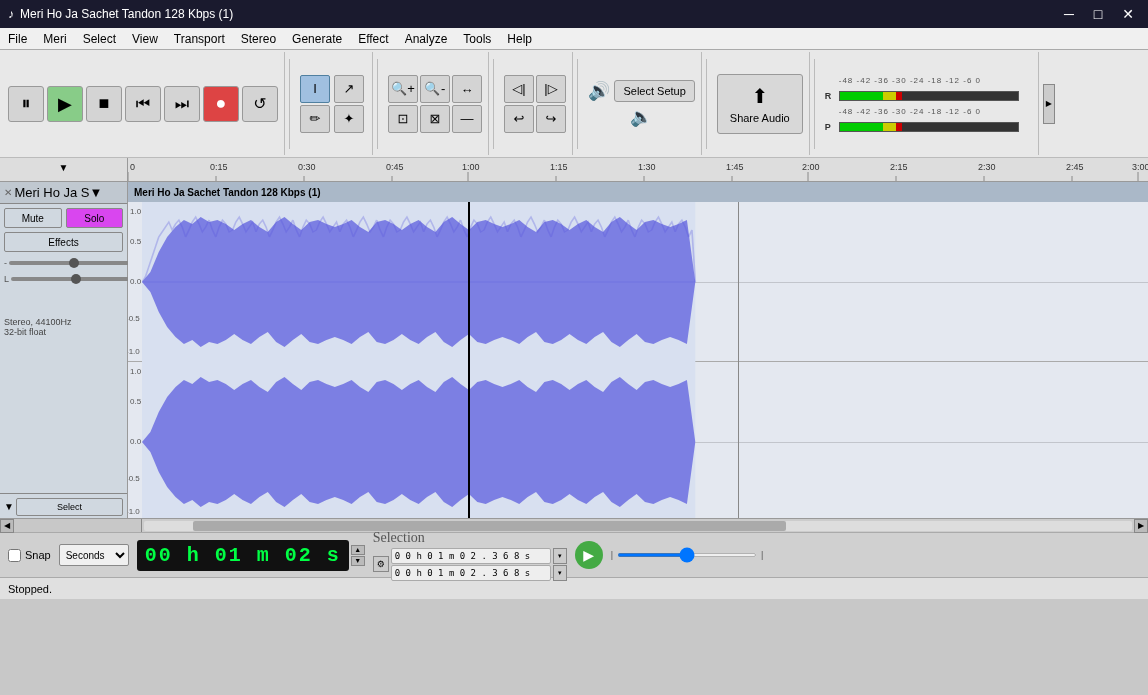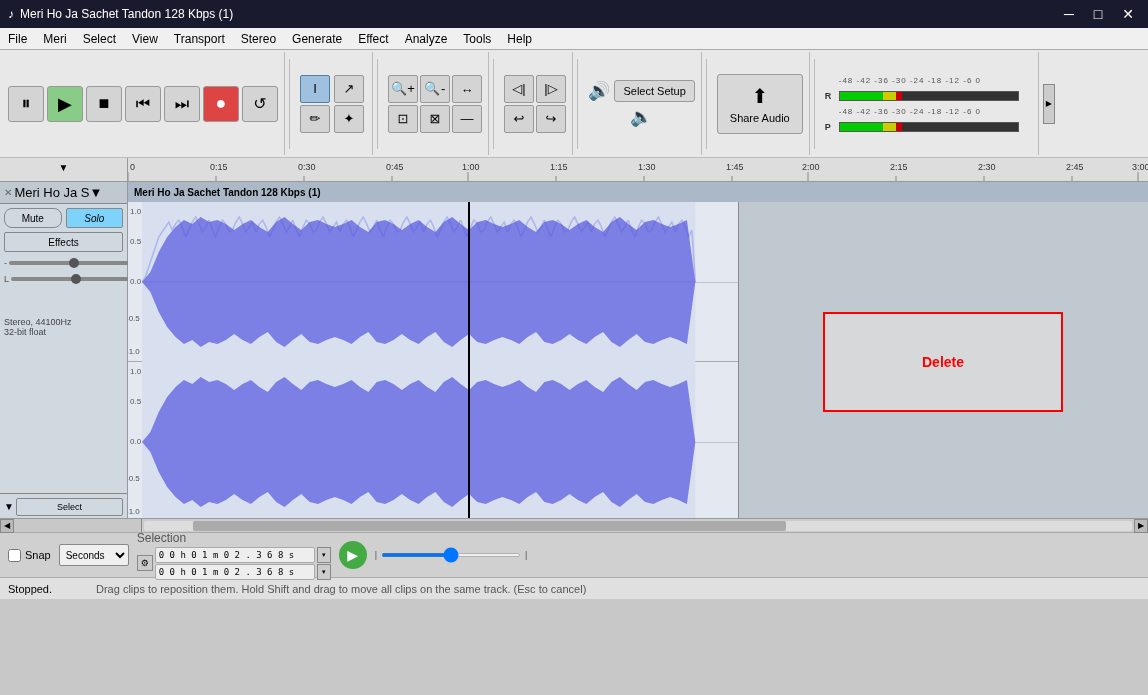--- a/index.html
+++ b/index.html
@@ -601,22 +601,22 @@
 
     <div id="track-controls" style="width:128px; background:#d0d8e0; border-right:1px solid #999; flex-shrink:0; display:flex; flex-direction:column;">
 
       <div class="track-header" style="background:#c0c8d0; height:22px; display:flex; align-items:center; padding:0 4px; gap:2px; border-bottom:1px solid #888;">
         <button class="close-btn" style="font-size:10px; background:none; border:none; cursor:pointer;">✕</button>
         <span class="track-name" style="font-size:13px; font-weight:normal; flex:1; overflow:hidden; text-overflow:ellipsis; white-space:nowrap;">Meri Ho Ja S▼</span>
       </div>
 
       <div class="track-controls-body" style="padding:4px; flex:1;">
         <div class="mute-solo-row" style="display:flex; gap:4px; margin-bottom:4px;">
-          <button class="mute-btn" style="flex:1; height:20px; font-size:10px; cursor:pointer; border:1px solid #888; background:#d0d8e0; border-radius:8px;">Mute</button>
-          <button class="solo-btn" style="flex:1; height:20px; font-size:10px; cursor:pointer; border:1px solid #888; background:#7dd3fc; border-radius:2px;font-style:italic;">Solo</button>
+          <button class="mute-btn" style="flex:1; height:20px; font-size:10px; cursor:pointer; border:1px solid #888; background:#d0d8e0; border-radius:2px;">Mute</button>
+          <button class="solo-btn" style="flex:1; height:20px; font-size:10px; cursor:pointer; border:1px solid #888; background:#d946ef; border-radius:2px;">Solo</button>
         </div>
         <button class="effects-btn" style="width:100%; height:20px; font-size:10px; cursor:pointer; border:1px solid #888; background:#d0d8e0; border-radius:2px; margin-bottom:4px;">Effects</button>
         
         <div style="display:flex; align-items:center; margin-bottom:4px; gap:2px;">
           <span style="font-size:9px; color:#555; width:8px;">-</span>
           <input type="range" class="gain-slider" min="-36" max="36" value="0" style="flex: 1 1 0%; height: 4px;">
           <button class="gain-plus-btn" style="width:14px; height:14px; background:#ccc; border:1px solid #888; cursor:pointer; font-size:10px; display:flex; align-items:center; justify-content:center; border-radius:2px;">+</button>
         </div>
         
         <div style="display:flex; align-items:center; gap:2px; margin-bottom:4px;">
@@ -701,26 +701,20 @@
 
         <svg style="position:absolute; left:14px; top:0; width:calc(100% - 14px); height:160px;" preserveAspectRatio="none" viewBox="0 0 600 160" xmlns="http://www.w3.org/2000/svg">
           <rect x="0" y="0" width="330" height="160" fill="#d8e0f0"></rect>
           <path d="M0,80 L5,70 L10,50 L15,35 L20,25 L25,18 L30,22 L35,15 L40,20 L45,18 L50,22 L55,28 L60,22 L65,18 L70,25 L75,30 L80,20 L85,15 L90,22 L95,28 L100,20 L105,18 L110,22 L115,25 L120,22 L125,18 L130,25 L135,30 L140,20 L145,18 L150,22 L155,28 L160,22 L165,18 L170,25 L175,30 L180,20 L185,15 L190,22 L195,28 L200,20 L205,18 L210,22 L215,25 L220,22 L225,18 L230,25 L235,30 L240,20 L245,18 L250,22 L255,28 L260,22 L265,18 L270,25 L275,30 L280,20 L285,15 L290,22 L295,28 L300,20 L305,18 L310,22 L315,25 L320,22 L325,18 L330,80 L0,80 Z" fill="#5555dd" opacity="0.7"></path>
           <path d="M0,80 L5,90 L10,110 L15,125 L20,135 L25,142 L30,138 L35,145 L40,140 L45,142 L50,138 L55,132 L60,138 L65,142 L70,135 L75,130 L80,140 L85,145 L90,138 L95,132 L100,140 L105,142 L110,138 L115,135 L120,138 L125,142 L130,135 L135,130 L140,140 L145,142 L150,138 L155,132 L160,138 L165,142 L170,135 L175,130 L180,140 L185,145 L190,138 L195,132 L200,140 L205,142 L210,138 L215,135 L220,138 L225,142 L230,135 L235,130 L240,140 L245,142 L250,138 L255,132 L260,138 L265,142 L270,135 L275,130 L280,140 L285,145 L290,138 L295,132 L300,140 L305,142 L310,138 L315,135 L320,138 L325,142 L330,80 L0,80 Z" fill="#5555dd" opacity="0.7"></path>
         </svg>
       </div>
 
       <div style="position:absolute; top:20px; bottom:0; width:2px; background:black; z-index:20; left:340px;"></div>
 
-      <div style="position:absolute; top:20px; left:610px; right:0; height:320px; background:#c0c8d0;">
-
-        <div style="position:absolute; top:50%; left:50%; transform:translate(-50%,-50%); width:240px; height:100px; border:2px solid red; background:rgba(220,220,220,0.8); display:flex; align-items:center; justify-content:center;">
-          <span style="color:red; font-size:14px; font-weight:bold;">Delete</span>
-        </div>
-      </div>
 
       <div style="position:absolute; top:20px; bottom:0; width:1px; background:#888; left:610px;"></div>
     </div>
   </div>
 </div>
 
 <div id="hscroll" style="height:14px; background:#ccc; border-top:1px solid #999; display:flex; align-items:center;">
   <div class="scroll-arrow" style="width:14px; height:14px; background:#bbb; border:1px solid #888; cursor:pointer; display:flex; align-items:center; justify-content:center; font-size:8px; flex-shrink:0;">◀</div>
   <div style="width:128px; flex-shrink:0; background:#c8c8c8; border-right:1px solid #888; height:100%;"></div>
   <div class="scroll-track" style="flex:1; height:10px; background:#ddd; border-radius:2px; position:relative; margin:0 2px;">
@@ -737,23 +731,32 @@
   </div>
 
   <select class="seconds-select" style="height:22px; font-size:10px; border:1px solid #888; background:#f0f0f0; border-radius:2px; padding:0 2px;">
     <option>Seconds</option>
     <option>Minutes</option>
     <option>hh:mm:ss</option>
     <option>Samples</option>
     <option>Beats</option>
   </select>
 
+  <div style="display:flex; align-items:center; gap:2px;">
+    <div class="time-display" style="background:#111; color:#00ff44; font-family:'Courier New',monospace; font-size:20px; font-weight:bold; padding:4px 8px; border-radius:3px; letter-spacing:2px;">
+      00 h 01 m 02 s
+    </div>
+    <div class="time-adjust" style="display:flex; flex-direction:column; gap:1px;">
+      <button class="time-adjust-btn" style="width:14px; height:10px; background:#bbb; border:1px solid #888; cursor:pointer; font-size:7px;">▲</button>
+      <button class="time-adjust-btn" style="width:14px; height:10px; background:#bbb; border:1px solid #888; cursor:pointer; font-size:7px;">▼</button>
+    </div>
+  </div>
 
   <div class="selection-section" style="display:flex; flex-direction:column; gap:2px;">
-    <span class="selection-label" style="font-size:12px; color:#555;">Selection</span>
+    <span class="selection-label" style="font-size:14px; color:#555;font-family:Liberation Serif, serif;">Selection</span>
     <div style="display:flex; gap:2px; align-items:center;">
       <button style="width:16px; height:16px; font-size:9px; background:#ccc; border:1px solid #888; cursor:pointer;">⚙</button>
       <div style="display:flex; flex-direction:column; gap:1px;">
         <div style="display:flex; align-items:center; gap:2px;">
           <input type="text" value="0 0 h 0 1 m 0 2 . 3 6 8 s" style="background: rgb(238, 238, 238); border: 1px solid rgb(170, 170, 170); padding: 1px 3px; font-size: 9px; font-family: monospace; border-radius: 2px; width: 160px; height: 16px;">
           <button style="width:14px; height:16px; font-size:7px; background:#ccc; border:1px solid #888; cursor:pointer;">▾</button>
         </div>
         <div style="display:flex; align-items:center; gap:2px;">
           <input type="text" value="0 0 h 0 1 m 0 2 . 3 6 8 s" style="background: rgb(238, 238, 238); border: 1px solid rgb(170, 170, 170); padding: 1px 3px; font-size: 9px; font-family: monospace; border-radius: 2px; width: 160px; height: 16px;">
           <button style="width:14px; height:16px; font-size:7px; background:#ccc; border:1px solid #888; cursor:pointer;">▾</button>
@@ -766,14 +769,13 @@
 
   <div class="speed-slider-area" style="display:flex; align-items:center; gap:4px;">
     <span style="font-size:9px; color:#555;">|</span>
     <input type="range" min="0" max="100" value="50" style="width: 140px; height: 4px;">
     <span style="font-size:9px; color:#555;">|</span>
   </div>
 </div>
 
 <div id="statusbar" style="height:22px; background:#e0e0e0; border-top:1px solid #aaa; display:flex; align-items:center; padding:0 8px; font-size:11px; gap:8px; flex-shrink:0;">
   <span style="min-width:80px;">Stopped.</span>
-  <span style="color:#555;">Drag clips to reposition them. Hold Shift and drag to move all clips on the same track. (Esc to cancel)</span>
 </div>
 
 </body></html>

